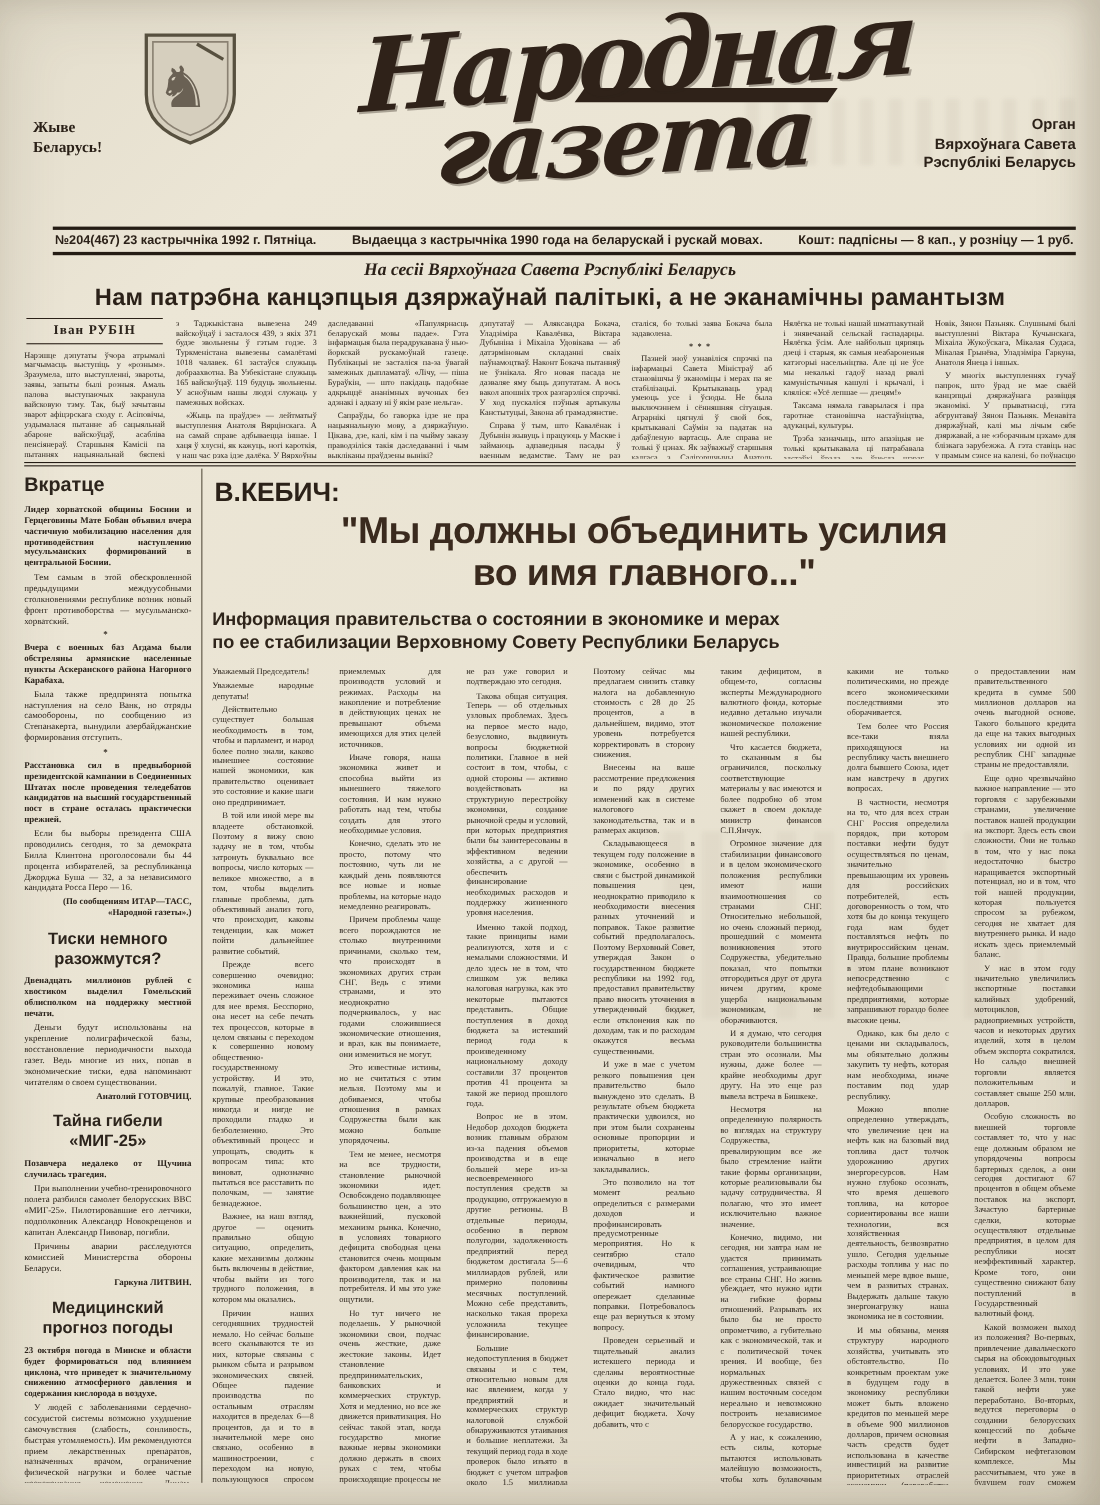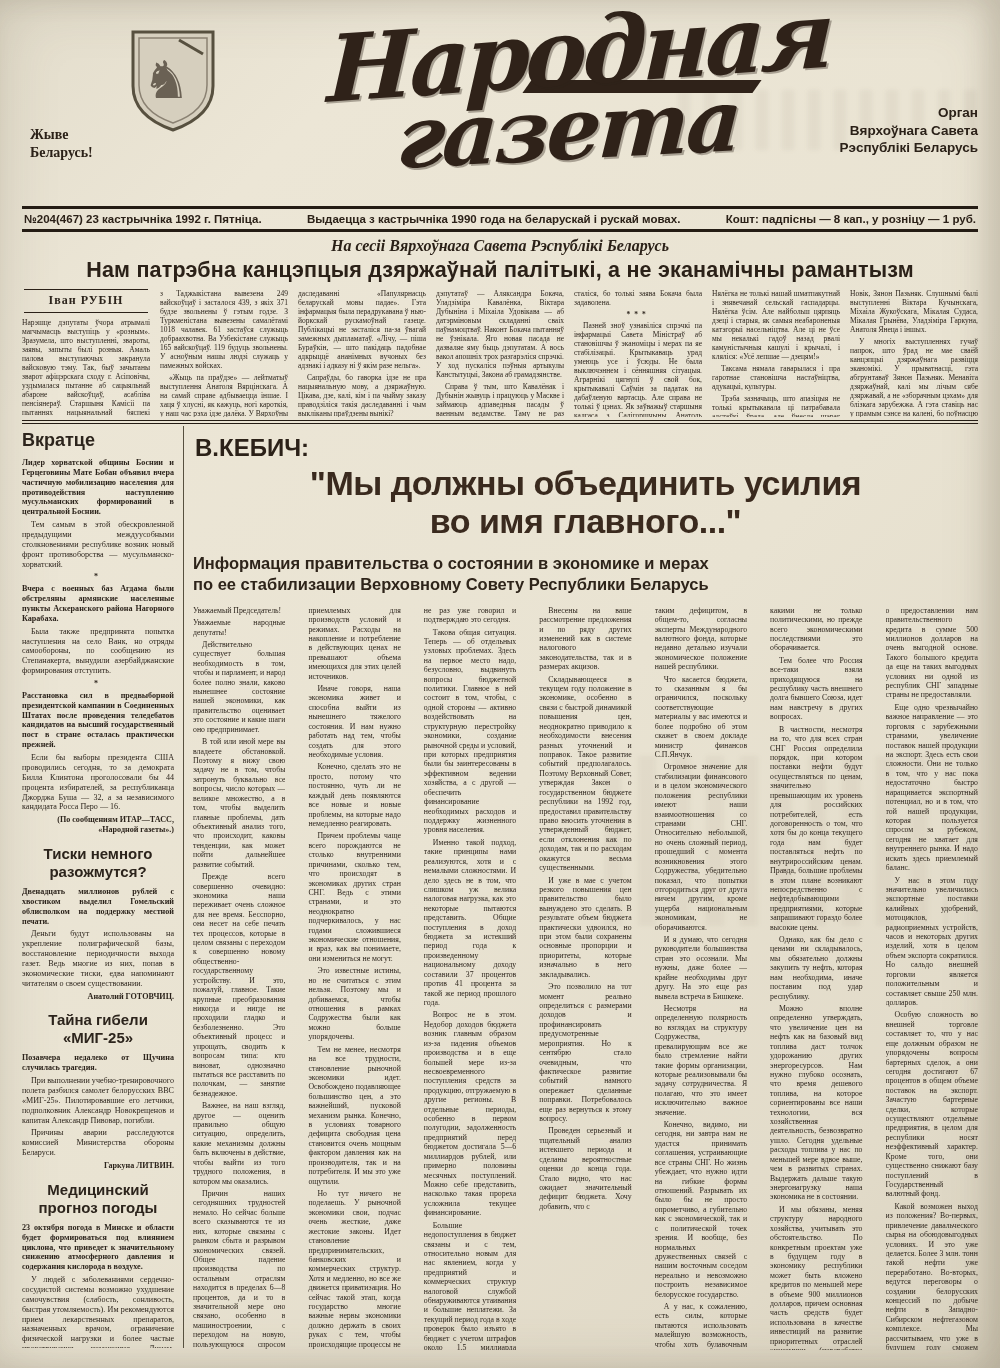--- a/index.html
+++ b/index.html
@@ -5,36 +5,36 @@
   html,body{margin:0;padding:0;background:#b8b2a2;}
   .page{
     position:relative;width:1000px;height:1368px;margin:0 auto;overflow:hidden;
     background:linear-gradient(135deg,#e3ddcc 0%,#ece6d6 18%,#e9e3d2 55%,#e2dbc9 85%,#d9d2bf 100%);
     box-shadow:inset 0 0 60px rgba(90,75,55,.18), inset -14px 0 24px rgba(90,75,55,.14);
     color:#2c241c;font-family:"Liberation Serif",serif;
   }
   .inner{position:absolute;left:22px;right:22px;top:0;bottom:0;}
   
   .masthead{position:relative;height:206px;}
-  .slogan{position:absolute;left:8px;top:126px;font:bold 14px/1.25 "Liberation Serif",serif;color:#2b2118;}
+  .slogan{position:absolute;left:8px;top:108px;font:bold 14px/1.25 "Liberation Serif",serif;color:#2b2118;}
   .coat{position:absolute;left:105px;top:28px;}
   .coat .knight{position:absolute;left:16px;top:22px;font:52px "DejaVu Sans",sans-serif;color:#6a6154;transform:scaleX(1.05);}
   .logo{position:absolute;left:245px;top:0px;width:480px;height:200px;color:#2f2219;}
   .logo .l1{position:absolute;left:60px;top:6px;font:italic 900 92px/1 "DejaVu Serif",serif;transform:rotate(-4deg) skewX(-6deg);letter-spacing:-4px;text-shadow:2px 2px 0 rgba(47,34,25,.35);}
   .logo .l2{position:absolute;left:130px;top:86px;font:italic 900 86px/1 "DejaVu Serif",serif;transform:rotate(-3deg) skewX(-6deg);letter-spacing:-3px;text-shadow:2px 2px 0 rgba(47,34,25,.35);}
   .logo .bar{position:absolute;left:260px;top:80px;width:230px;height:13px;background:#2f2219;transform:skewX(-35deg);}
   .organ{position:absolute;right:0;top:104px;text-align:right;font:bold 13.5px/1.3 "Liberation Sans",sans-serif;color:#2b2118;}
   .bleed{position:absolute;pointer-events:none;filter:blur(2px);
     background:repeating-linear-gradient(90deg,rgba(105,85,70,.06) 0 12px,transparent 12px 26px);}
   .bleed.b1{right:0;top:90px;width:300px;height:60px;}
   .bleed.b2{left:420px;right:30px;top:330px;height:170px;background:repeating-linear-gradient(90deg,rgba(105,85,70,.05) 0 18px,transparent 18px 34px);}
   
   .dateline{display:flex;justify-content:space-between;align-items:center;
     border-top:3px solid #241c14;border-bottom:3px solid #241c14;
-    padding:4px 2px;font:bold 11.5px "Liberation Sans",sans-serif;color:#2b2118;}
+    padding:4px 2px;font:bold 11.5px "Liberation Sans",sans-serif;color:#2b2118;margin-left:26px;}
   
   .rubin{padding-top:5px;}
   .strap{text-align:center;font:italic bold 16px "Liberation Serif",serif;color:#2b2118;}
   .rubin-headline{margin:3px 0 6px;text-align:center;font:bold 21.5px "Liberation Sans",sans-serif;color:#2b2118;letter-spacing:.2px;}
   
   .cols{display:flex;}
   .col{flex:1;overflow:hidden;}
   .p{margin:0 0 3px;text-align:justify;text-indent:9px;}
   .p.lead{text-indent:0;}
   .p.b{font-weight:bold;}
@@ -196,20 +196,21 @@
               <p class="p ">И правительство, несмотря на критику некоторых слишком уж амбициозных радикалов, проводит и дальше будет проводить линию на то, чтобы действовать взвешенно, осмотрительно.</p>
             </div>
             <div class="col">
               <p class="p lead">не раз уже говорил и подтверждаю это сегодня.</p>
               <p class="p ">Такова общая ситуация. Теперь — об отдельных узловых проблемах. Здесь на первое место надо, безусловно, выдвинуть вопросы бюджетной политики. Главное в ней состоит в том, чтобы, с одной стороны — активно воздействовать на структурную перестройку экономики, создание рыночной среды и условий, при которых предприятия были бы заинтересованы в эффективном ведении хозяйства, а с другой — обеспечить финансирование необходимых расходов и поддержку жизненного уровня населения.</p>
               <p class="p ">Именно такой подход, такие принципы нами реализуются, хотя и с немалыми сложностями. И дело здесь не в том, что слишком уж велика налоговая нагрузка, как это некоторые пытаются представить. Общие поступления в доход бюджета за истекший период года к произведенному национальному доходу составили 37 процентов против 41 процента за такой же период прошлого года.</p>
               <p class="p ">Вопрос не в этом. Недобор доходов бюджета возник главным образом из-за падения объемов производства и в еще большей мере из-за несвоевременного поступления средств за продукцию, отгружаемую в другие регионы. В отдельные периоды, особенно в первом полугодии, задолженность предприятий перед бюджетом достигала 5—6 миллиардов рублей, или примерно половины месячных поступлений. Можно себе представить, насколько такая прореха усложнила текущее финансирование.</p>
               <p class="p ">Большие недопоступления в бюджет связаны и с тем, относительно новым для нас явлением, когда у предприятий и коммерческих структур налоговой службой обнаруживаются утаивания и большие неплатежи. За текущий период года в ходе проверок было изъято в бюджет с учетом штрафов около 1,5 миллиарда рублей. Но у нас есть основания полагать, что укрываемые суммы немалые.</p>
             </div>
             <div class="col">
+              <p class="p lead">Поэтому сейчас мы предлагаем снизить ставку налога на добавленную стоимость с 28 до 25 процентов, а в дальнейшем, видимо, этот уровень потребуется корректировать в сторону снижения.</p>
               <p class="p ">Внесены на ваше рассмотрение предложения и по ряду других изменений как в системе налогового законодательства, так и в размерах акцизов.</p>
               <p class="p ">Складывающееся в текущем году положение в экономике, особенно в связи с быстрой динамикой повышения цен, неоднократно приводило к необходимости внесения разных уточнений и поправок. Такое развитие событий предполагалось. Поэтому Верховный Совет, утверждая Закон о государственном бюджете республики на 1992 год, предоставил правительству право вносить уточнения в утвержденный бюджет, если отклонения как по доходам, так и по расходам окажутся весьма существенными.</p>
               <p class="p ">И уже в мае с учетом резкого повышения цен правительство было вынуждено это сделать. В результате объем бюджета практически удвоился, но при этом были сохранены основные пропорции и приоритеты, которые изначально в него закладывались.</p>
               <p class="p ">Это позволило на тот момент реально определиться с размерами доходов и профинансировать предусмотренные мероприятия. Но к сентябрю стало очевидным, что фактическое развитие событий намного опережает сделанные поправки. Потребовалось еще раз вернуться к этому вопросу.</p>
               <p class="p ">Проведен серьезный и тщательный анализ истекшего периода и сделаны вероятностные оценки до конца года. Стало видно, что нас ожидает значительный дефицит бюджета. Хочу добавить, что с</p>
             </div>
             <div class="col">
               <p class="p lead">таким дефицитом, в общем-то, согласны эксперты Международного валютного фонда, которые недавно детально изучали экономическое положение нашей республики.</p>
               <p class="p ">Что касается бюджета, то сказанным я бы ограничился, поскольку соответствующие материалы у вас имеются и более подробно об этом скажет в своем докладе министр финансов С.П.Янчук.</p>
               <p class="p ">Огромное значение для стабилизации финансового и в целом экономического положения республики имеют наши взаимоотношения со странами СНГ. Относительно небольшой, но очень сложный период, прошедший с момента возникновения этого Содружества, убедительно показал, что попытки отгородиться друг от друга ничем другим, кроме ущерба национальным экономикам, не оборачиваются.</p>

